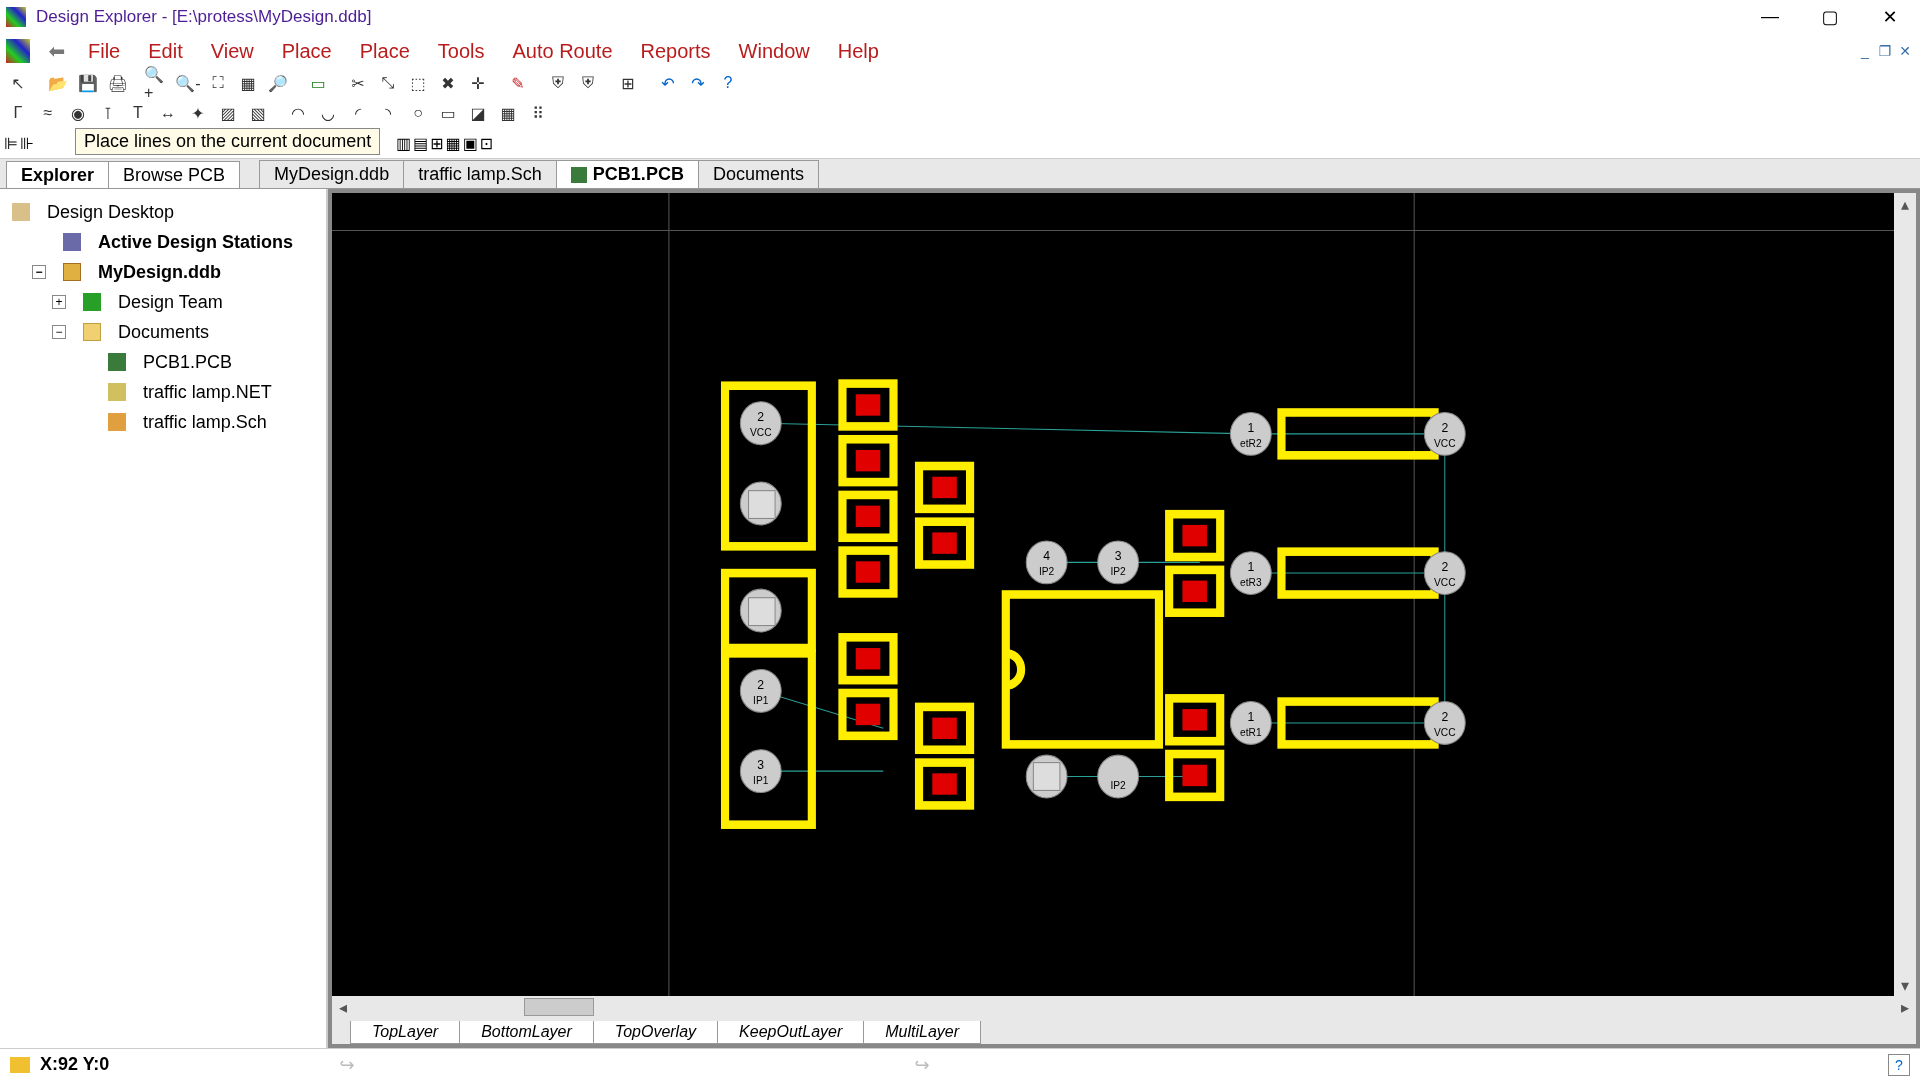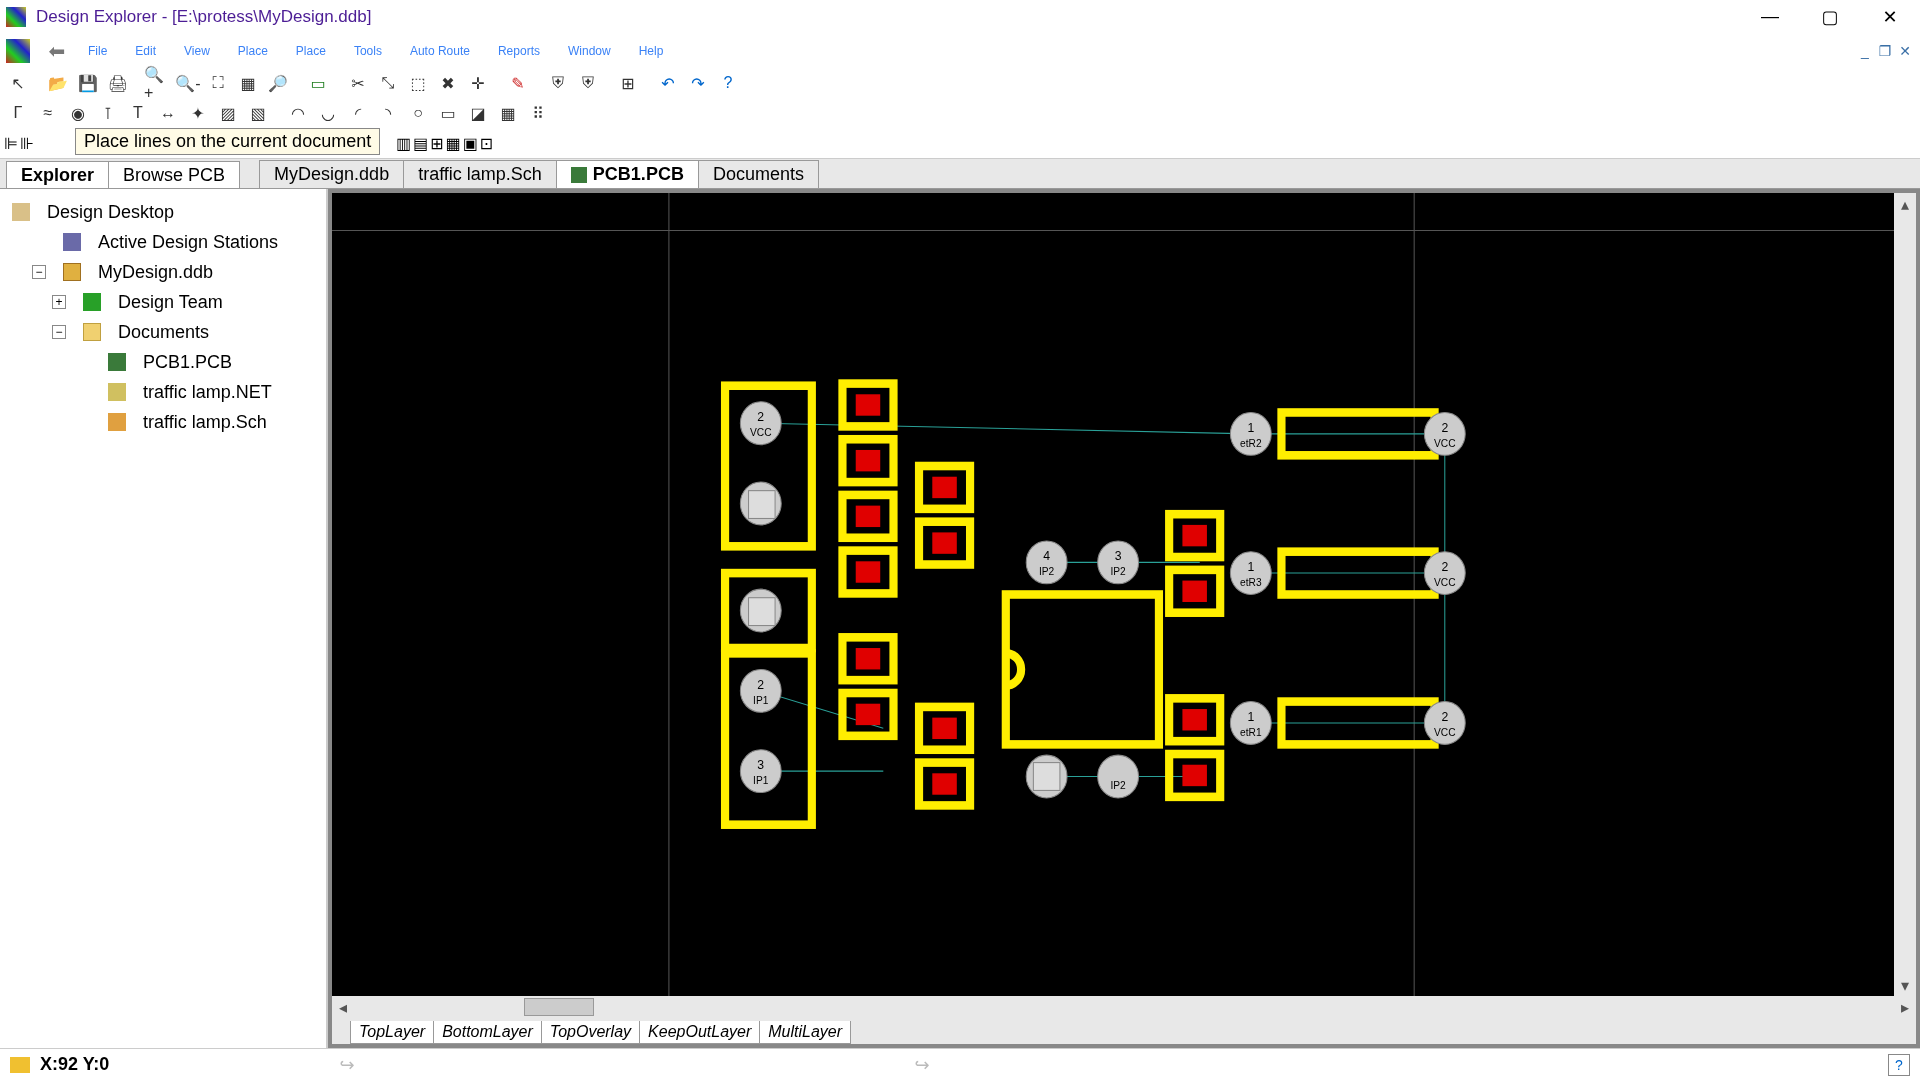--- a/index.html
+++ b/index.html
@@ -4,21 +4,21 @@
 <style>
 * { box-sizing: border-box; margin: 0; padding: 0; font-family: "Segoe UI", Tahoma, sans-serif; }
 body { background: #fff; width: 1920px; height: 1080px; overflow: hidden; display: flex; flex-direction: column; }
 .titlebar { height: 34px; background: #fff; display: flex; align-items: center; padding-left: 6px; border-bottom: 1px solid #fff; }
 .titlebar .app-icon { width: 20px; height: 20px; background: linear-gradient(45deg,#c22,#2c2,#22c,#cc2); margin-right: 10px; }
 .titlebar .title { font-size: 17px; color: #4c1d95; flex: 1; }
 .titlebar .winbtn { width: 60px; height: 34px; display: flex; align-items: center; justify-content: center; font-size: 18px; color: #000; }
 .menubar { height: 34px; display: flex; align-items: center; padding-left: 6px; gap: 4px; }
 .menubar .app-icon2 { width: 24px; height: 24px; background: linear-gradient(45deg,#c22,#2c2,#22c,#cc2); margin-right: 8px; }
 .menubar .arrow { width: 30px; display:flex; justify-content:center; color:#777; font-size:20px; }
-.menubar .menuitem { padding: 0 12px; font-size: 12px; color: #3b82f6; height: 34px; line-height: 34px; }
+.menubar .menuitem { padding: 0 12px; font-size: 20px; color: #b91c1c; height: 34px; line-height: 34px; }
 .menubar .mdi-controls { margin-left:auto; display:flex; gap:2px; padding-right:6px;}
 .menubar .mdi-controls span { width:18px; text-align:center; color:#3a6fa6; font-size:14px;}
 .toolbar { height: 30px; display: flex; align-items: center; padding: 0 4px; gap: 2px; }
 .toolbar .tbtn { width: 28px; height: 26px; display: flex; align-items: center; justify-content: center; font-size: 16px; color: #333; }
 .toolbar .sep { width: 8px; }
 .divider { height: 1px; background: #ccc; margin: 0; }
 .tooltip-row { height: 30px; display:flex; align-items:center; padding-left:4px; gap:2px; position:relative;}
 .tooltip-box { position:absolute; left:75px; top:0; background:#fffbe6; border:1px solid #888; padding:2px 8px; font-size:18px; color:#000; z-index:50;}
 .tabstrip { height: 30px; display: flex; align-items: flex-end; background: #e8e8e8; border-bottom: 1px solid #999; }
 .lefttabs { display:flex; align-items:flex-end; padding-left:6px;}
@@ -26,39 +26,39 @@
 .lefttabs .tab.active { font-weight:bold; z-index:2; position:relative;}
 .doctabs { display:flex; align-items:flex-end; padding-left:20px;}
 .doctabs .dtab { background:#e8e8e8; border:1px solid #999; border-bottom:none; padding:3px 14px; font-size:18px; margin-right:-1px; display:flex; align-items:center; gap:6px;}
 .doctabs .dtab.active { background:#fff; font-weight:bold;}
 .doctabs .dicon { width:16px;height:16px;background:#3a7a3a;display:inline-block;}
 .mainrow { flex:1; display:flex; min-height:0; }
 .sidebar { width: 328px; border-right: 2px solid #ccc; display:flex; flex-direction:column; background:#fff; padding:4px 0 0 4px; overflow:auto;}
 .tree { font-size:18px; line-height:30px; padding-top:4px;}
 .tree .node { display:flex; align-items:center; gap:17px; padding-left:8px;}
 .tree .node.l1 { padding-left:8px;}
-.tree .node.l2 { padding-left:28px;}
+.tree .node.l2 { padding-left:28px;font-weight:bold;}
 .tree .node.l3 { padding-left:48px;}
 .tree .node.l5 { padding-left:104px;}
 .tree .expander { width:14px; height:14px; border:1px solid #888; display:flex; align-items:center; justify-content:center; font-size:12px; line-height:12px; color:#000;}
 .tree .noexp { width:14px;}
 .tree .ticon { width:18px;height:18px; display:inline-block;}
 .ticon.desk{background:#d9c088;} .ticon.station{background:#6a6aa8;} .ticon.ddb{background:#e0b040;border:1px solid #a07020;} .ticon.team{background:#28a028;} .ticon.bin{background:#888;} .ticon.folder{background:#f0d070;border:1px solid #c0a040;} .ticon.pcb{background:#3a7a3a;} .ticon.net{background:#d0c060;} .ticon.sch{background:#e0a040;}
 .canvaswrap { flex:1; display:flex; flex-direction:column; background:#888;}
 .canvas-area { flex:1; position:relative; background:#000; margin:4px 4px 0 4px; display:flex;}
 .canvas-area .vscroll { width:22px; background:#e8e8e8; display:flex; flex-direction:column;}
 .canvas-area .vscroll .arr{height:22px;display:flex;align-items:center;justify-content:center;color:#555;}
 .canvas-area .vscroll .track{flex:1;background:#e8e8e8;}
 .canvas-svg { flex:1; background:#000;}
 .hscroll { height:22px; background:#e8e8e8; margin:0 4px; display:flex; align-items:center;}
 .hscroll .arr{width:22px;display:flex;align-items:center;justify-content:center;color:#555;height:22px;}
 .hscroll .track{flex:1;height:22px;background:#e8e8e8;position:relative;}
 .hscroll .thumb{position:absolute;left:170px;width:70px;height:18px;top:2px;background:#ccc;border:1px solid #999;}
 .layertabs { height:26px; background:#e8e8e8; display:flex; align-items:flex-end; padding-left:18px; margin:0 4px 4px 4px;}
-.layertabs .lt { border:1px solid #999; border-top:none; background:#fff; padding:2px 8px; font-size:16px; font-style:italic; margin-right:-1px;}
+.layertabs .lt { border:1px solid #999; border-top:none; background:#fff; padding:2px 21px; font-size:16px; font-style:italic; margin-right:-1px;}
 .statusbar { height:32px; background:#fff; border-top:1px solid #ccc; display:flex; align-items:center; padding:0 10px; font-size:18px;}
 .statusbar .sicon{width:20px;height:16px;background:#f0c030;margin-right:10px;}
 .statusbar .coord{font-weight:bold;}
 .statusbar .help-corner{margin-left:auto;width:22px;height:22px;border:1px solid #888;display:flex;align-items:center;justify-content:center;font-size:14px;color:#06c;}
 svg text { font-family: Arial; }
 </style>
 </head>
 <body>
 
 <div class="titlebar">

